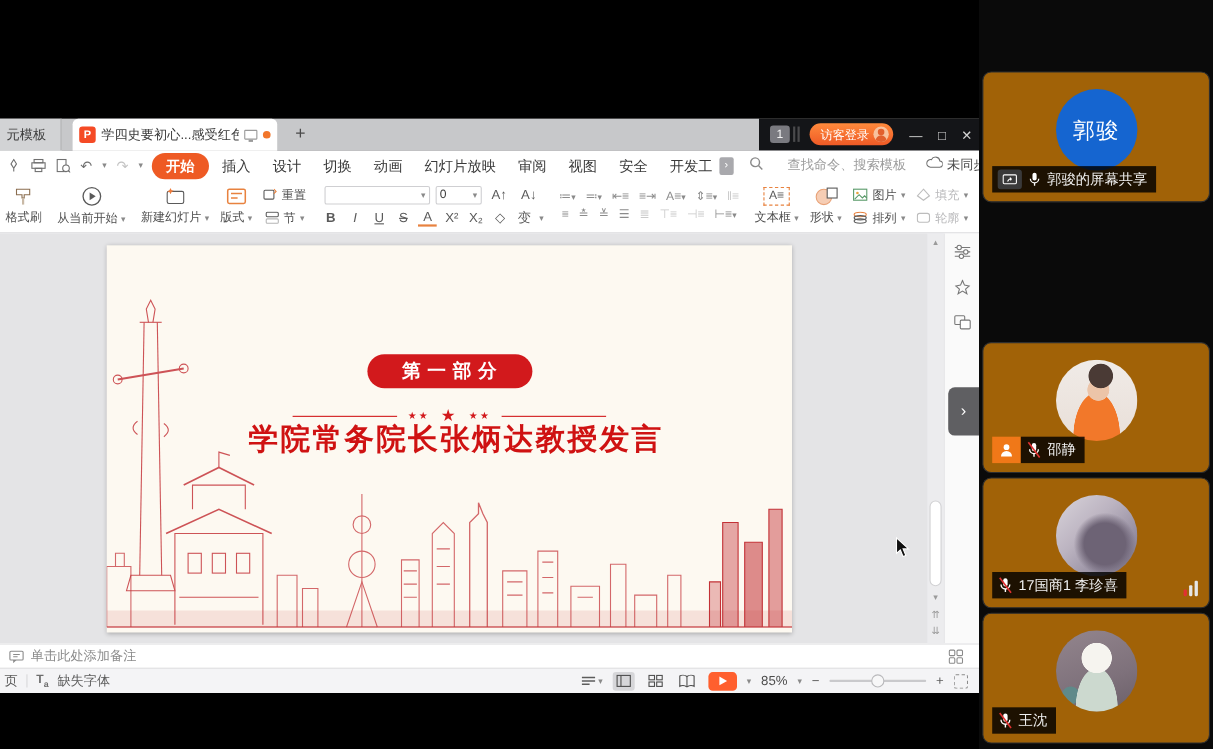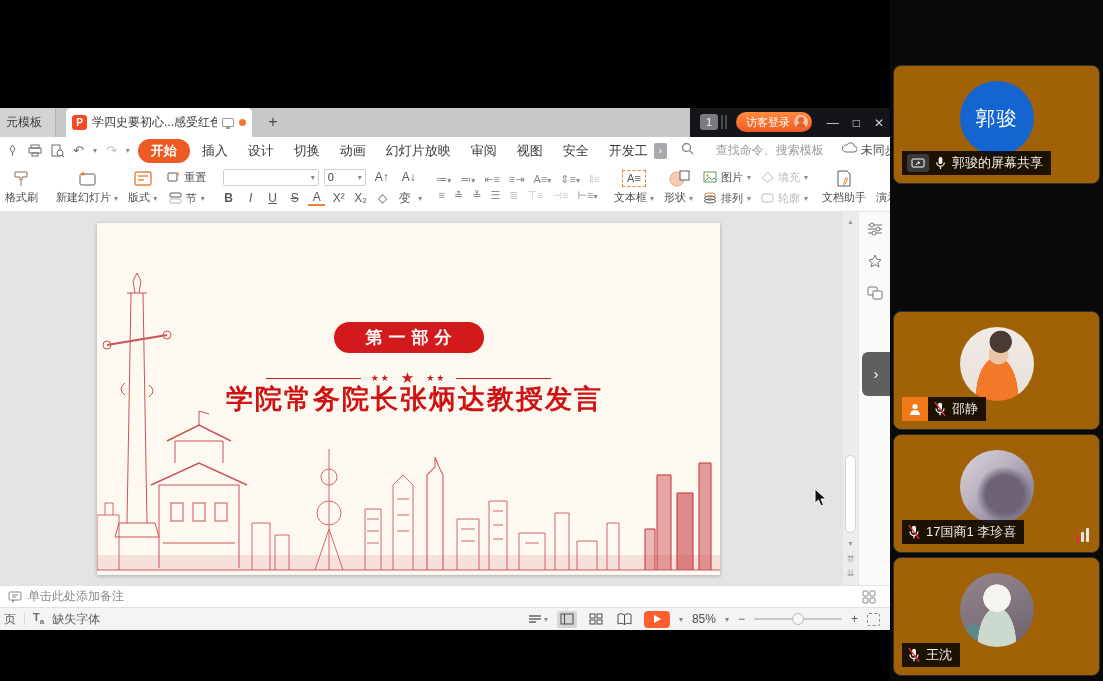--- a/index.html
+++ b/index.html
@@ -241,20 +241,27 @@
 
     <div class="ribbon">
       <div class="rgroup bigbtn">
         <svg width="18" height="16" viewBox="0 0 18 16">
             <path d="M2 1 h12 v5 h-5 v3 h-2 v-3 H2 Z" stroke="#8a6d4f" fill="none"></path>
             <rect x="7" y="9" width="2" height="6" fill="#c9b9a6"></rect>
           </svg>
         <span class="lbl">格式刷</span>
       </div>
       <div class="rsep"></div>
+      <div class="rgroup bigbtn">
+        <svg width="19" height="19" viewBox="0 0 19 19">
+            <circle cx="9.5" cy="9.5" r="8" stroke="#5a5a5a" fill="none" stroke-width="1.2"></circle>
+            <path d="M7.5 6 L13 9.5 L7.5 13 Z" fill="#5a5a5a"></path>
+          </svg>
+        <span class="lbl"><span>从当前开始</span> <span class="caret">▾</span></span>
+      </div>
       <div class="rsep"></div>
       <div class="rgroup bigbtn">
         <svg width="20" height="17" viewBox="0 0 20 17">
             <rect x="3" y="4" width="15" height="11" rx="1.5" stroke="#5a5a5a" fill="none"></rect>
             <path d="M6 1 l1 2 l2 .5 l-2 1 l-1 2 l-1-2 l-2-.5 l2-1 Z" fill="#ef7b3a"></path>
           </svg>
         <span class="lbl"><span>新建幻灯片</span> <span class="caret">▾</span></span>
       </div>
       <div class="rgroup bigbtn">
         <svg width="20" height="17" viewBox="0 0 20 17">

